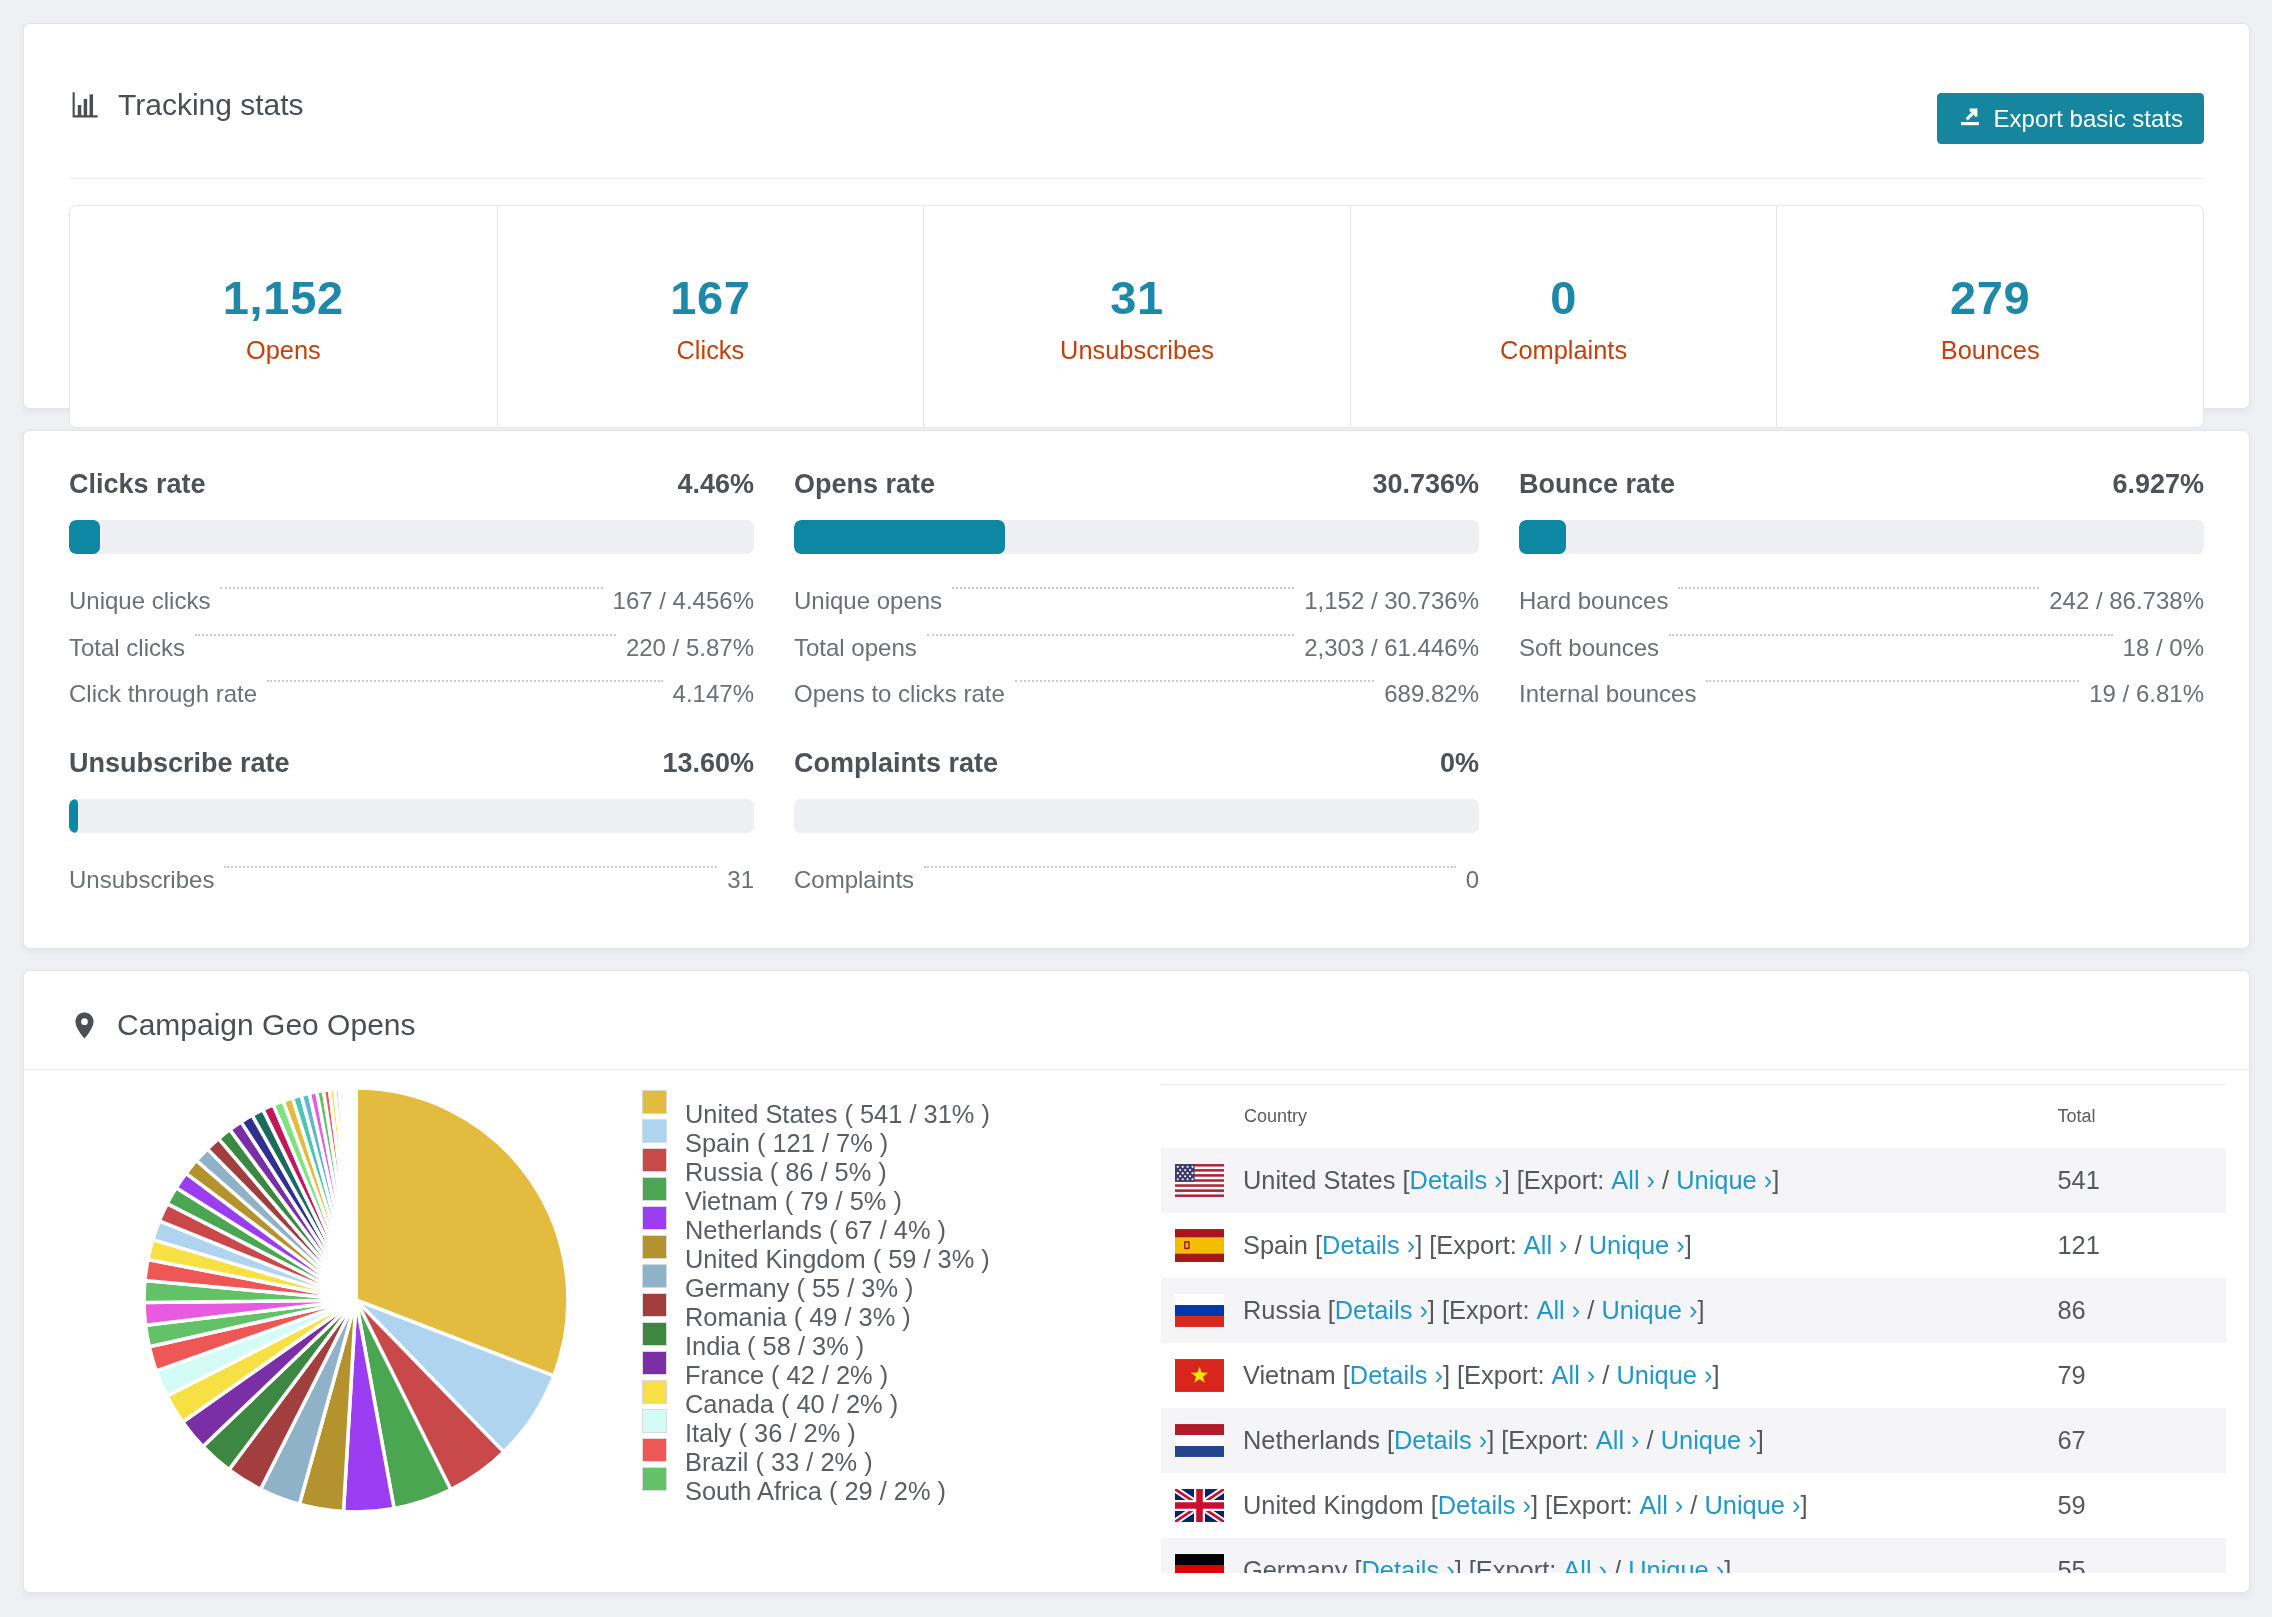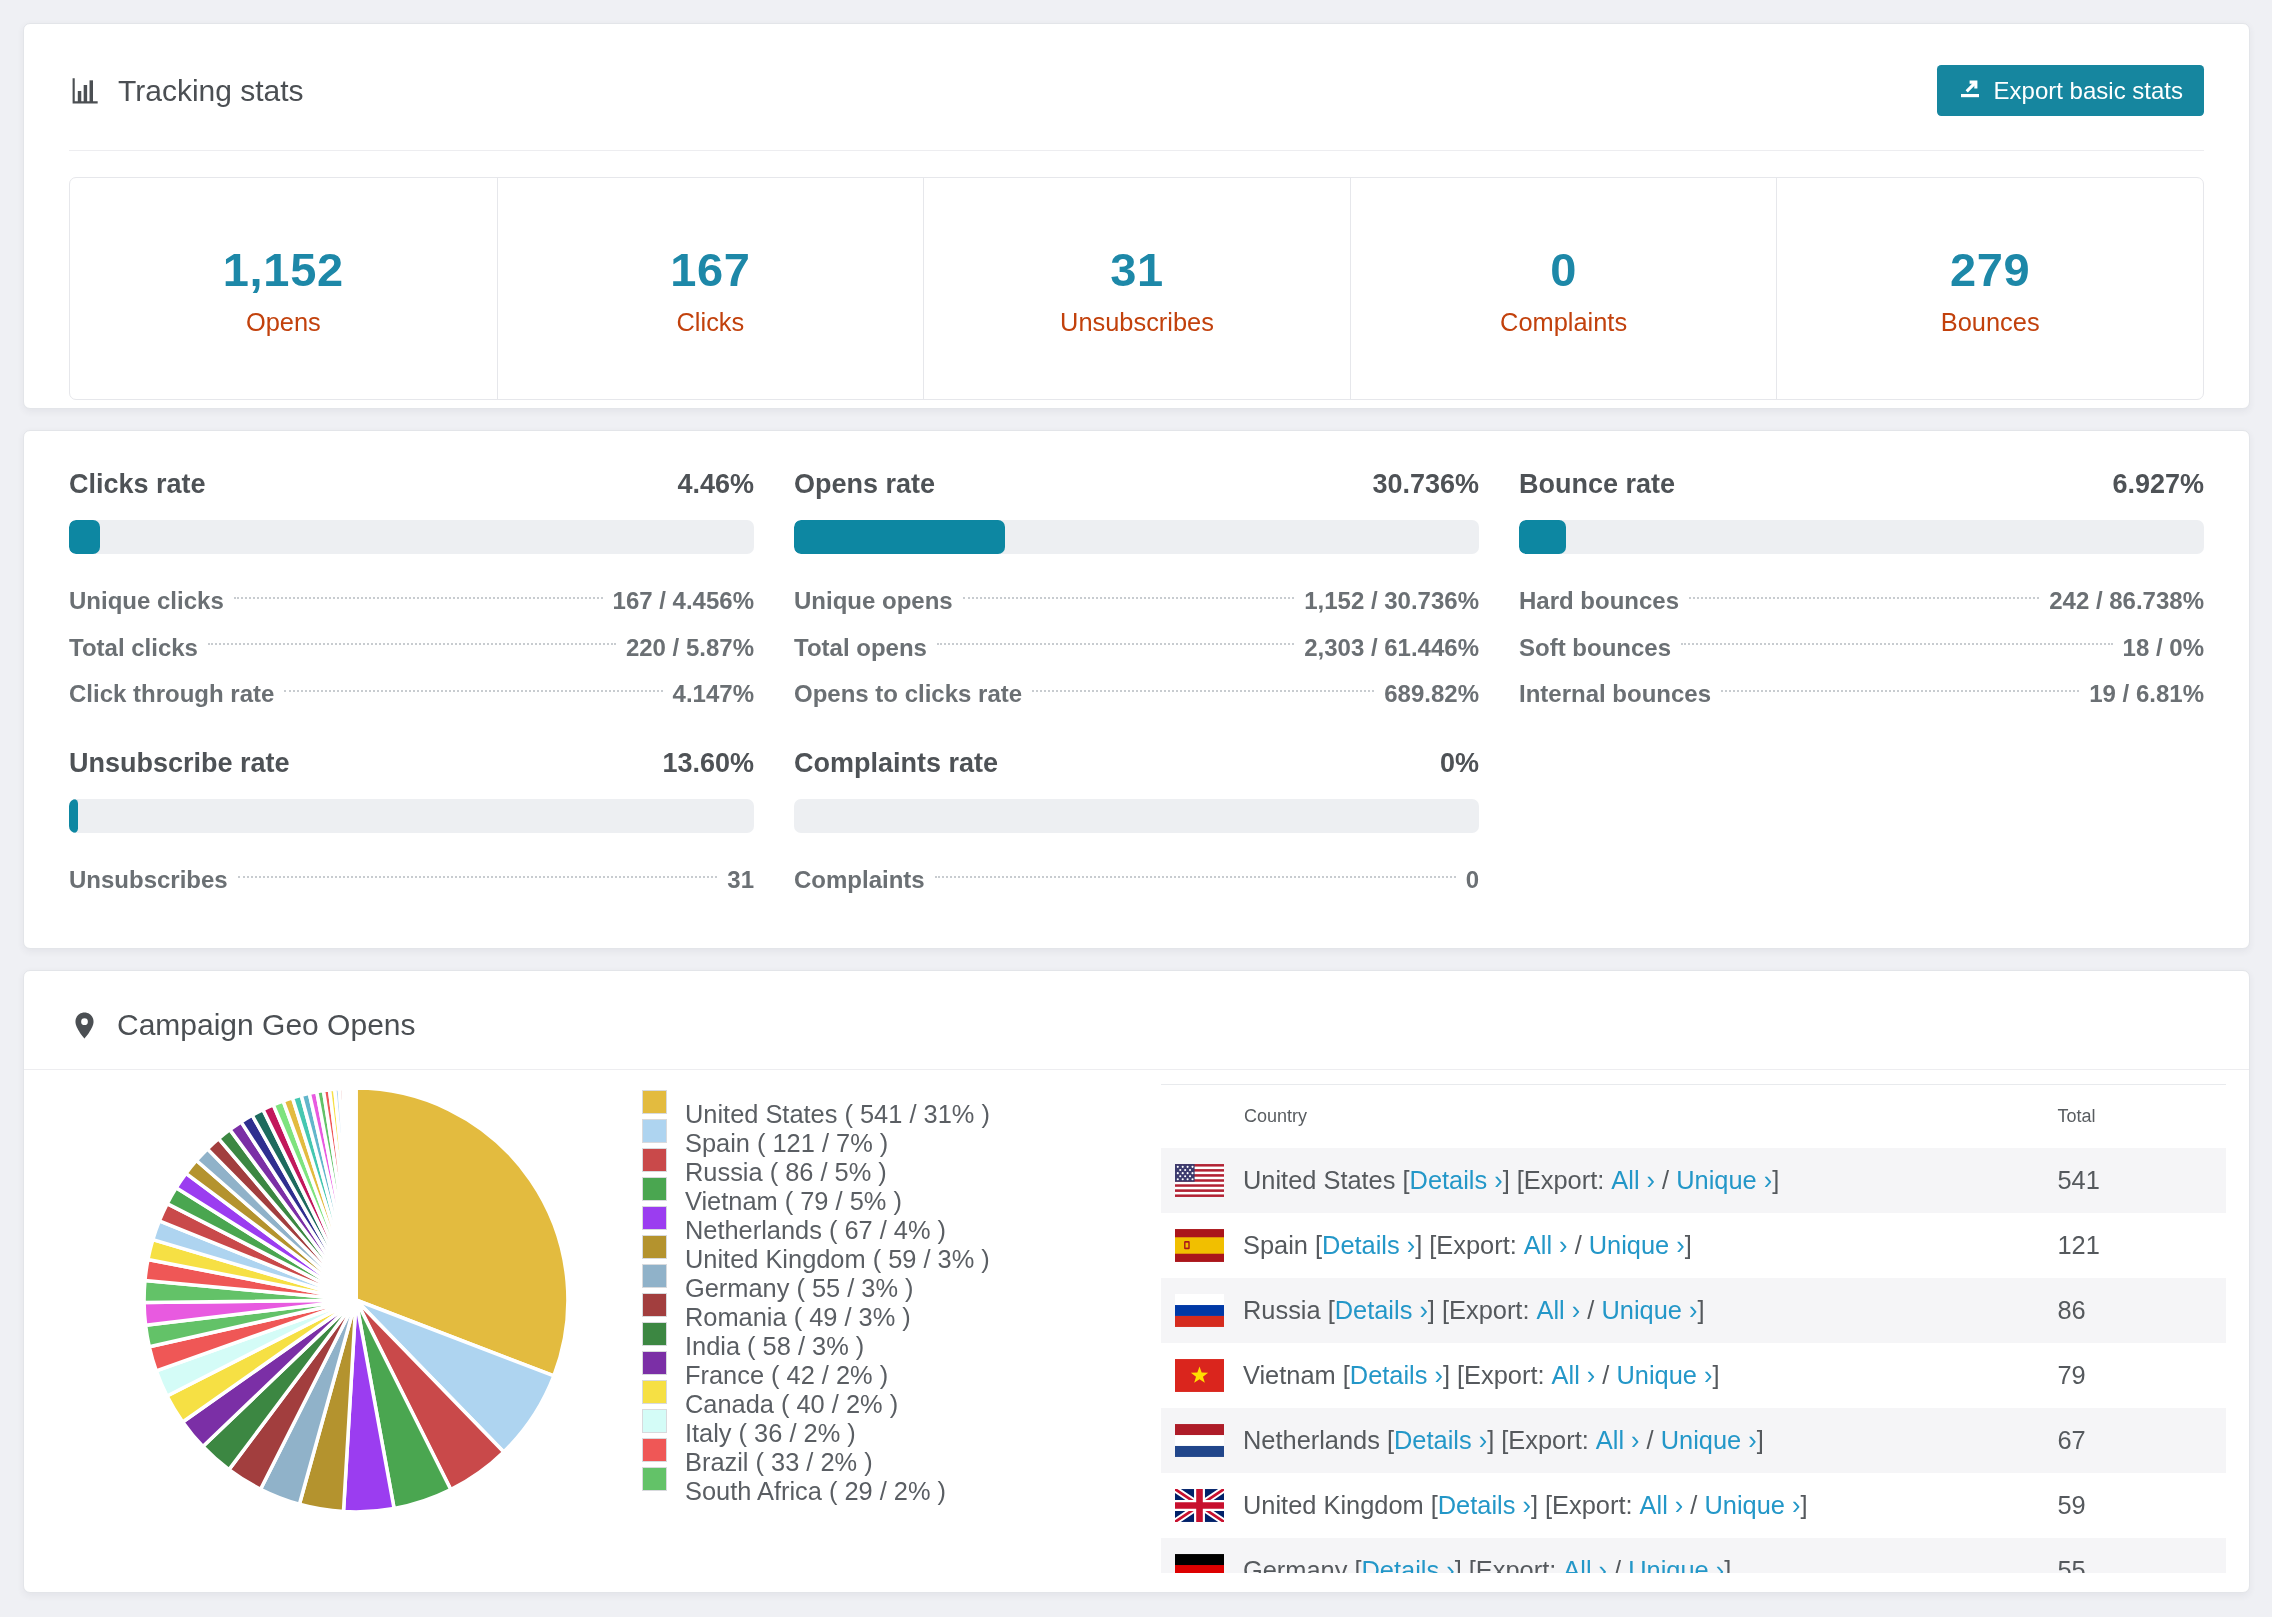--- a/index.html
+++ b/index.html
@@ -16,40 +16,40 @@
   }
   
   #card-tracking{margin-top:23px;height:386px;}
   .card-header{display:flex;justify-content:space-between;align-items:center;padding:41px 45px 34px;}
   .card-title{display:flex;align-items:center;gap:17px;font-size:30px;color:#4b4f53;}
   .card-title svg{display:block;}
   .hdr-divider{border-top:0.7px solid #ededf0;margin:0 45px;}
   .btn-export{
     display:flex;align-items:center;gap:11.3px;border:none;cursor:pointer;
     background:#16869f;color:#fff;font-size:24px;font-family:inherit;
-    padding:10.6px 21px;border-radius:4.2px;
+    padding:10.6px 21px;border-radius:4.2px;margin-top:28px;
   }
   #stats-grid{
     display:grid;grid-template-columns:repeat(5,1fr);
     margin:25.4px 45px 0;border:0.7px solid #e6e7eb;border-radius:7px;overflow:hidden;background:#fff;
   }
   .stat-cell{text-align:center;padding:64px 0 62px;}
   .stat-cell + .stat-cell{border-left:0.7px solid #e6e7eb;}
   .stat-num{font-size:47px;font-weight:700;color:#1d88a8;letter-spacing:0.7px;}
   .stat-lbl{font-size:25.4px;color:#c2410c;margin-top:11.3px;}
   
   #card-rates{margin-top:21px;height:519px;padding:38px 45px;}
   #rates-grid{display:grid;grid-template-columns:repeat(3,1fr);column-gap:40px;row-gap:31px;}
   .rate-head{display:flex;justify-content:space-between;align-items:baseline;margin-bottom:20px;}
   .rate-title{font-size:27px;font-weight:700;color:#4e5256;}
   .rate-pct{font-size:27px;font-weight:700;color:#4e5256;}
   .pbar{height:34px;background:#edeff2;border-radius:7px;overflow:hidden;}
   .pfill{height:100%;background:#0d87a2;border-radius:7px;}
   .rate-rows{margin-top:24px;}
-  .drow{display:flex;align-items:center;padding:9.2px 0;font-weight:bold;}
+  .drow{display:flex;align-items:flex-start;padding:9.2px 0;}
   .dlabel{font-size:24px;color:#6b7074;white-space:nowrap;}
   .leader{flex:1;border-bottom:2.1px dotted #c8ccd0;margin:0 10px 6.4px;}
   .dval{font-size:24px;color:#6b7074;white-space:nowrap;}
   
   #card-geo{margin-top:21px;height:623px;overflow:hidden;}
   .geo-content{display:flex;align-items:flex-start;padding:0 22.6px 0 45px;}
   .pie-wrap{margin:11.3px 0 0 68px;flex:none;}
   #legend{margin:17.6px 0 0 67px;width:452px;flex:none;}
   .lg-item{display:flex;align-items:center;gap:18.4px;height:29px;}
   .lg-swatch{width:22.6px;height:22.6px;border:1.4px solid #d8dadd;flex:none;box-sizing:content-box;}

